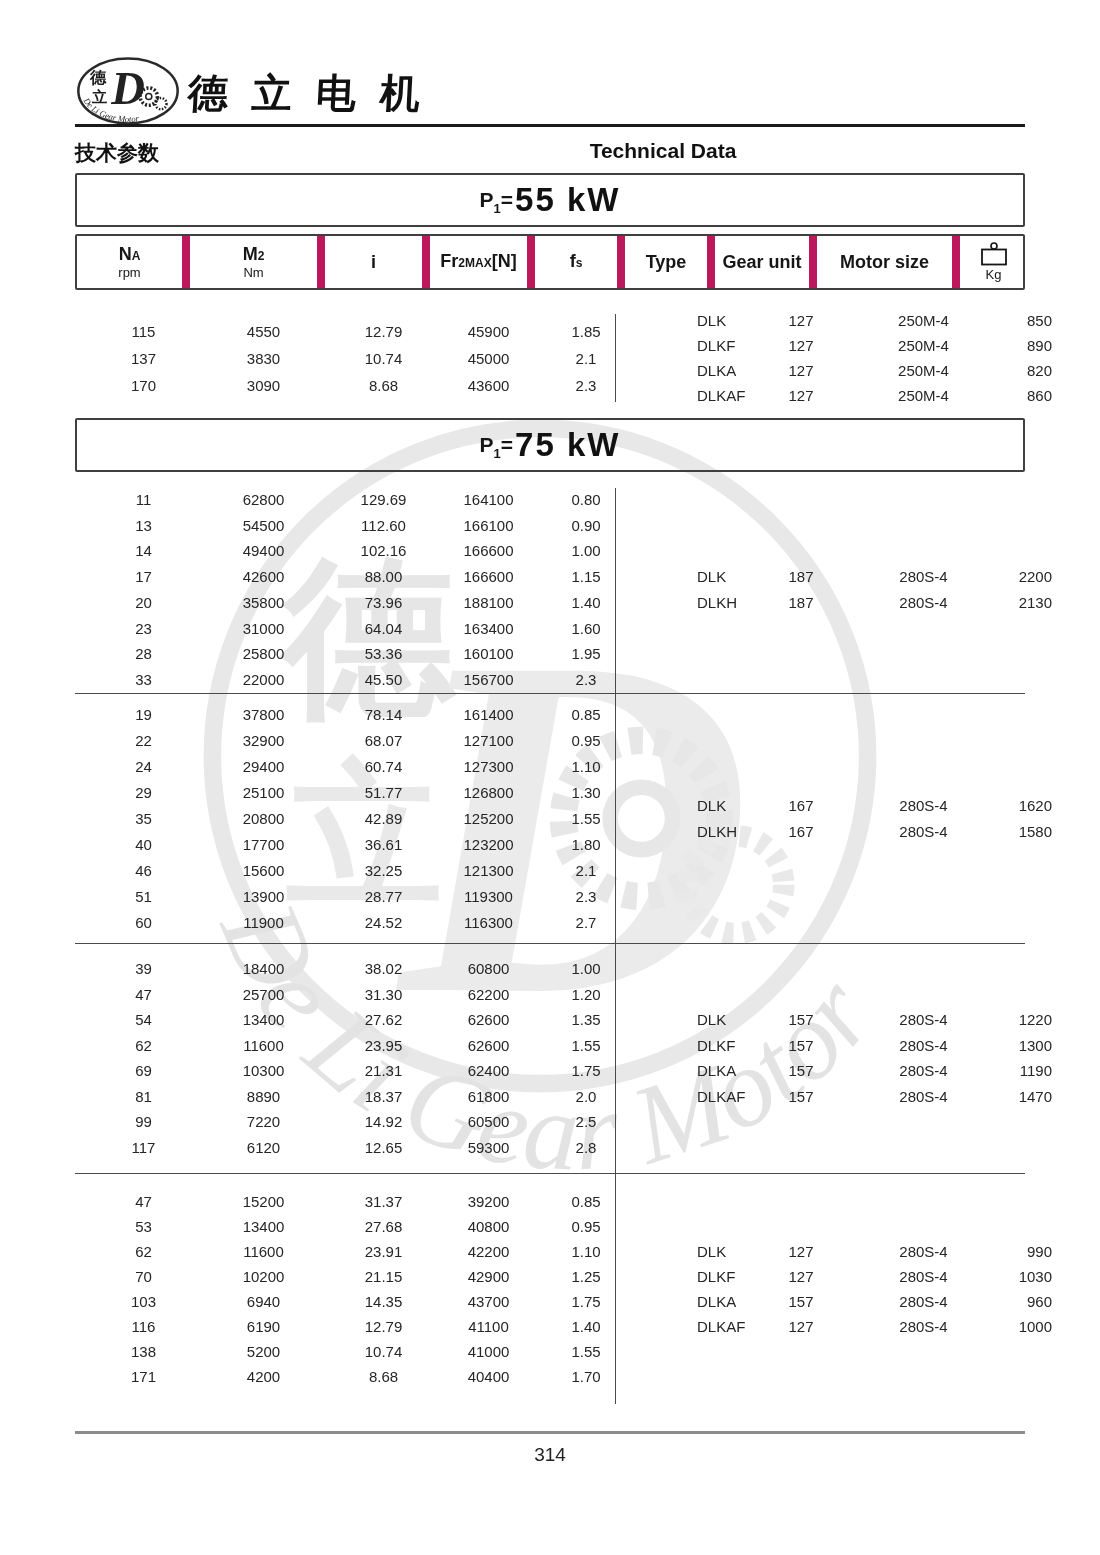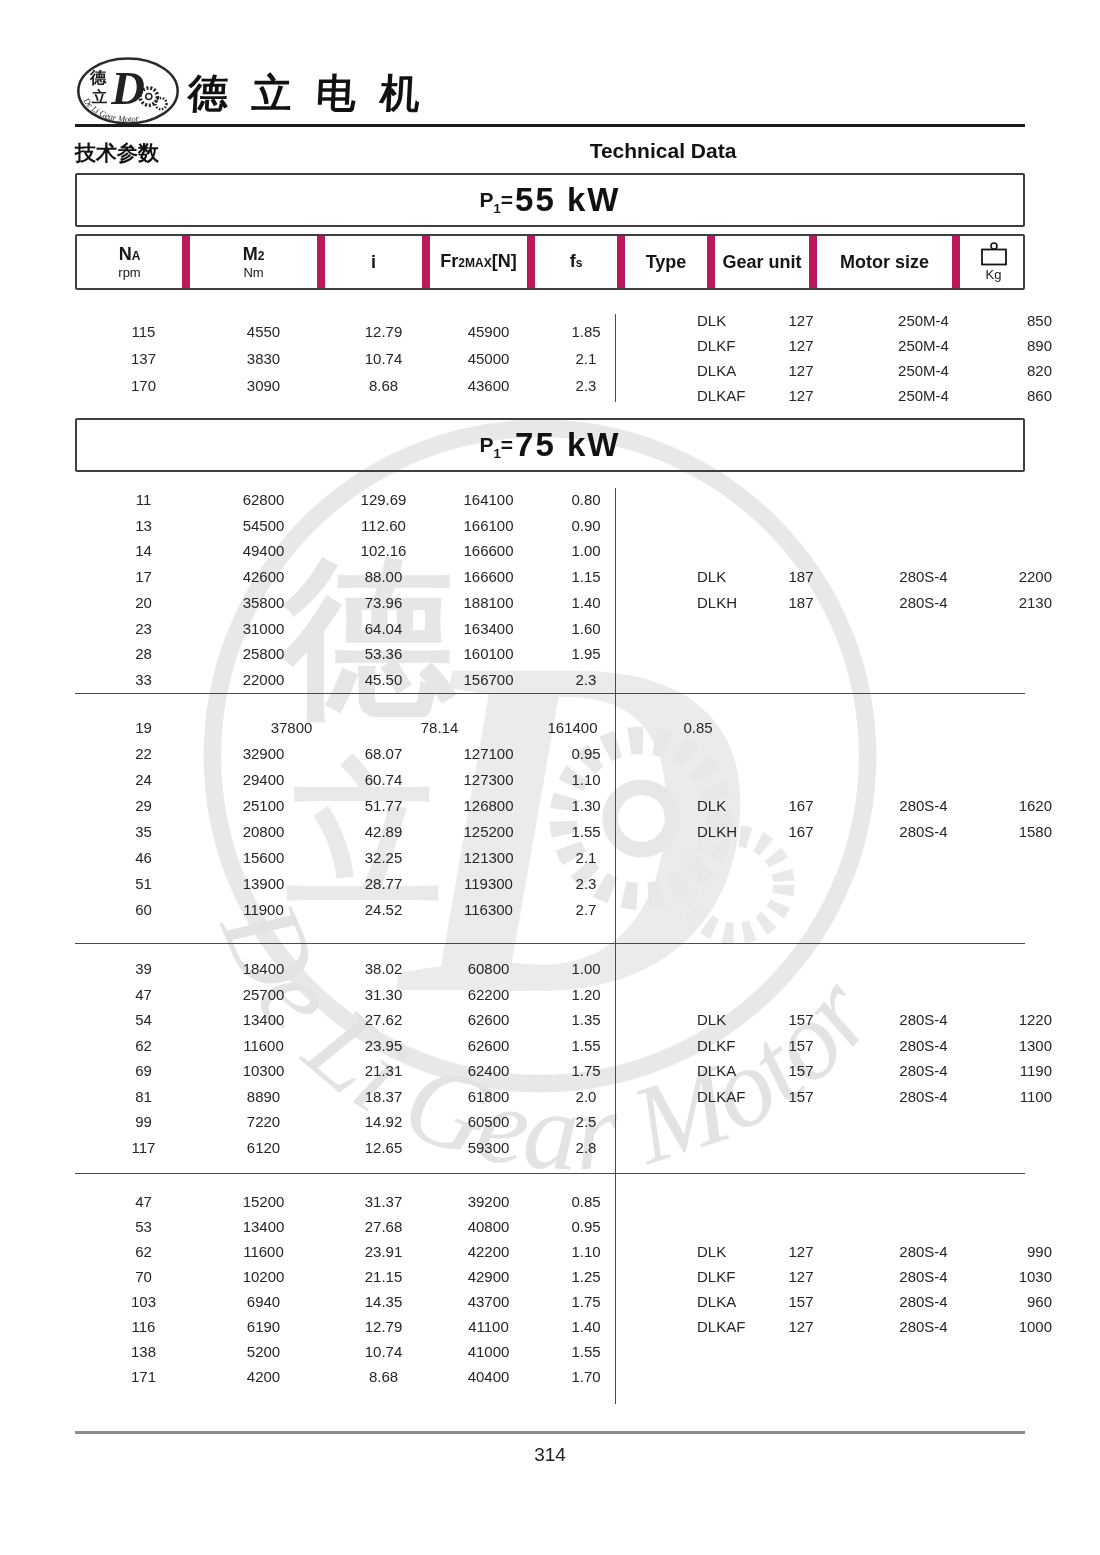--- a/index.html
+++ b/index.html
@@ -291,21 +291,21 @@
           <div class="mrow" style="height: 25.8px;">
             <span class="c c-type">DLKH</span>
             <span class="c">187</span>
             <span class="c">280S-4</span>
             <span class="c c-kg">2130</span>
           </div>
         </div>
       </div>
       <div class="group" style="top: 694px; height: 248px;">
         <div class="g-left">
-          <div class="drow" style="height: 26px; gap: 28px;">
+          <div class="drow" style="height: 26px;">
             <span class="c">19</span>
             <span class="c">37800</span>
             <span class="c">78.14</span>
             <span class="c">161400</span>
             <span class="c">0.85</span>
           </div>
           <div class="drow" style="height: 26px;">
             <span class="c">22</span>
             <span class="c">32900</span>
             <span class="c">68.07</span>
@@ -327,20 +327,27 @@
             <span class="c">1.30</span>
           </div>
           <div class="drow" style="height: 26px;">
             <span class="c">35</span>
             <span class="c">20800</span>
             <span class="c">42.89</span>
             <span class="c">125200</span>
             <span class="c">1.55</span>
           </div>
           <div class="drow" style="height: 26px;">
+            <span class="c">40</span>
+            <span class="c">17700</span>
+            <span class="c">36.61</span>
+            <span class="c">123200</span>
+            <span class="c">1.80</span>
+          </div>
+          <div class="drow" style="height: 26px;">
             <span class="c">46</span>
             <span class="c">15600</span>
             <span class="c">32.25</span>
             <span class="c">121300</span>
             <span class="c">2.1</span>
           </div>
           <div class="drow" style="height: 26px;">
             <span class="c">51</span>
             <span class="c">13900</span>
             <span class="c">28.77</span>
@@ -445,21 +452,21 @@
           <div class="mrow" style="height: 25.6px;">
             <span class="c c-type">DLKA</span>
             <span class="c">157</span>
             <span class="c">280S-4</span>
             <span class="c c-kg">1190</span>
           </div>
           <div class="mrow" style="height: 25.6px;">
             <span class="c c-type">DLKAF</span>
             <span class="c">157</span>
             <span class="c">280S-4</span>
-            <span class="c c-kg">1100</span>
+            <span class="c c-kg">1470</span>
           </div>
         </div>
       </div>
       <div class="group" style="top: 1176px; height: 226px;">
         <div class="g-left">
           <div class="drow" style="height: 25px;">
             <span class="c">47</span>
             <span class="c">15200</span>
             <span class="c">31.37</span>
             <span class="c">39200</span>

